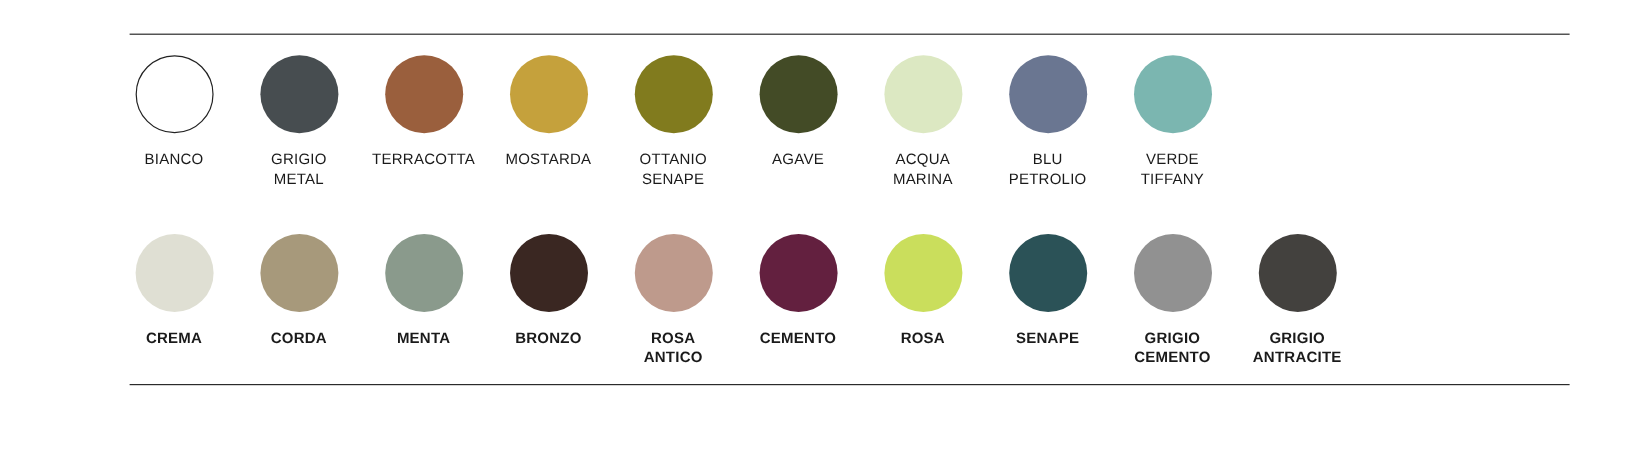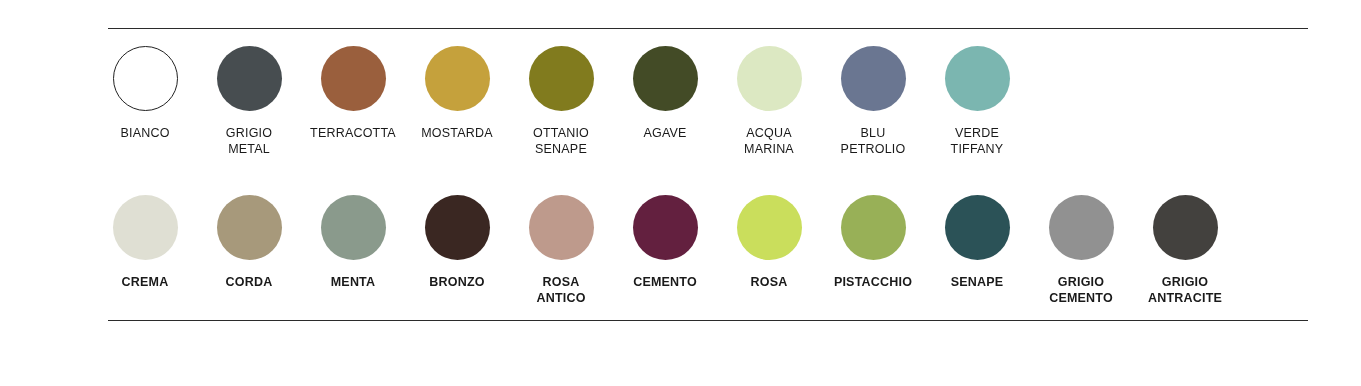--- a/index.html
+++ b/index.html
@@ -147,24 +147,20 @@
         </div>
         <div class="swatch-cell">
           <div class="swatch-dot" style="background: rgb(99, 32, 63);"></div>
           <div class="swatch-label">CEMENTO</div>
         </div>
         <div class="swatch-cell">
           <div class="swatch-dot" style="background: rgb(202, 222, 92);"></div>
           <div class="swatch-label">ROSA</div>
         </div>
         <div class="swatch-cell">
-          <div class="swatch-dot" style="background: rgb(152, 176, 87);"></div>
-          <div class="swatch-label">PISTACCHIO</div>
-        </div>
-        <div class="swatch-cell">
           <div class="swatch-dot" style="background: rgb(43, 82, 87);"></div>
           <div class="swatch-label">SENAPE</div>
         </div>
         <div class="swatch-cell">
           <div class="swatch-dot" style="background: rgb(145, 145, 145);"></div>
           <div class="swatch-label">GRIGIO
 CEMENTO</div>
         </div>
         <div class="swatch-cell">
           <div class="swatch-dot" style="background: rgb(67, 65, 62);"></div>

